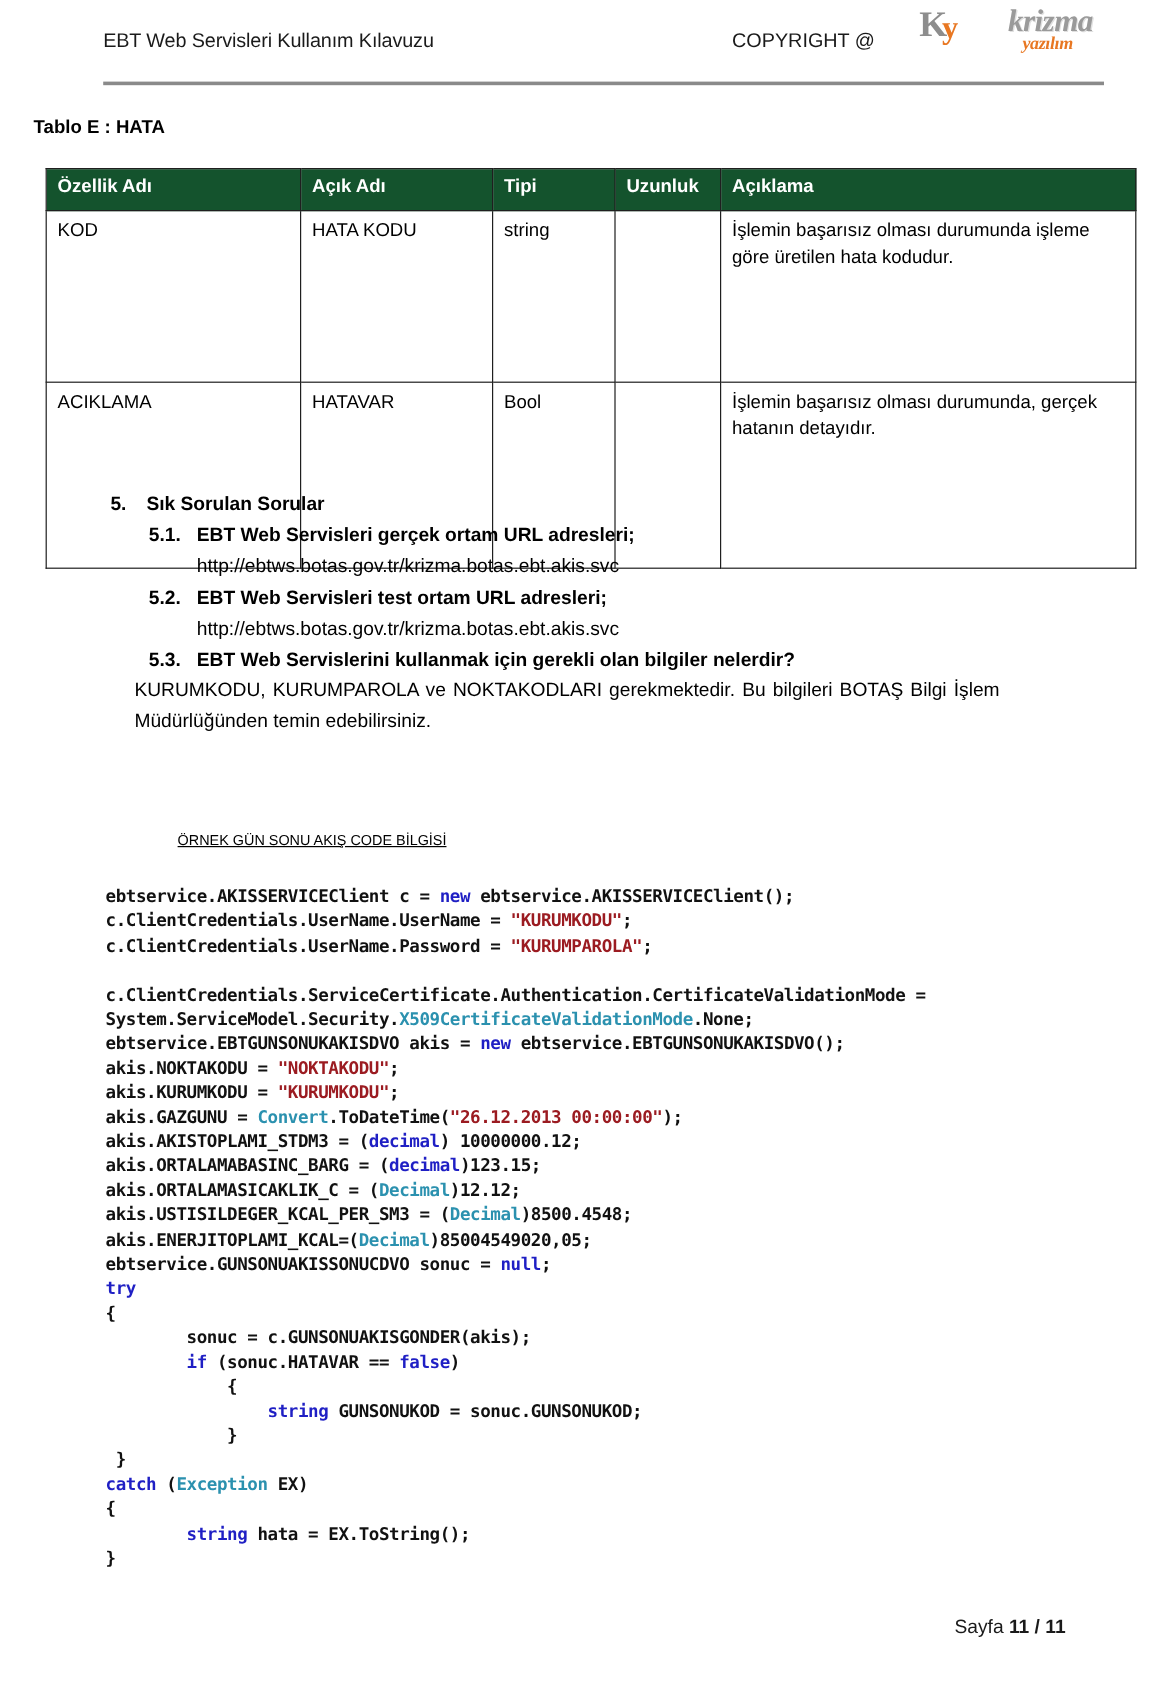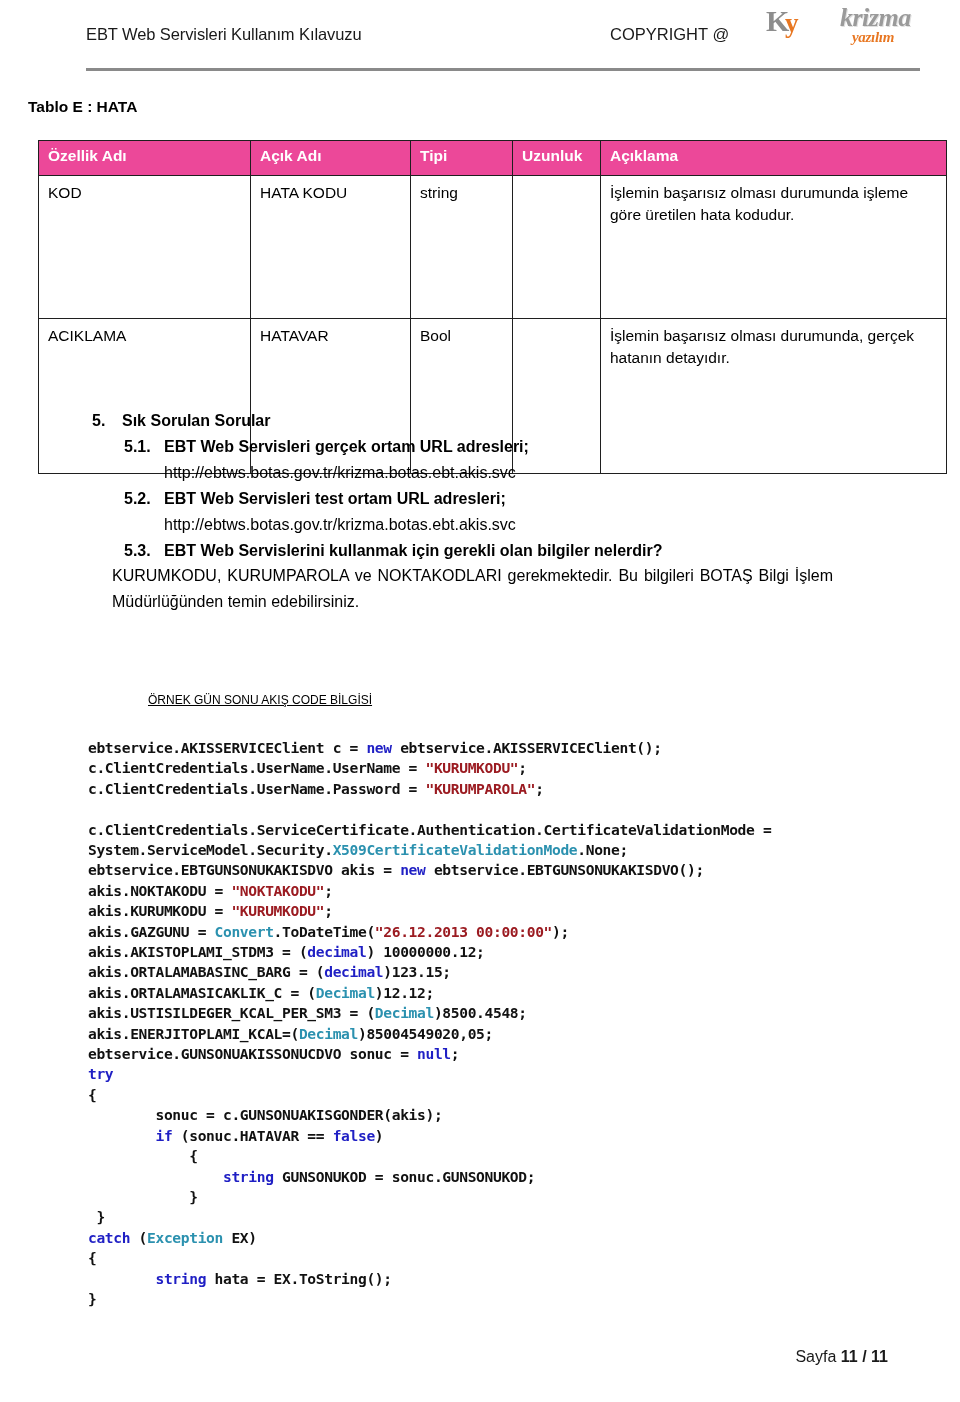--- a/index.html
+++ b/index.html
@@ -120,21 +120,21 @@
   .data-table th,
   .data-table td {
     border: 1px solid #1f1f1f;
     padding: 6px 9px 8px 9px;
     vertical-align: top;
     text-align: left;
     line-height: 1.42;
     font-weight: 400;
   }
   .data-table thead th {
-    background: #ec4899;
+    background: #14532d;
     color: #ffffff;
     font-weight: 700;
     height: 26px;
     padding-top: 4px;
     padding-bottom: 4px;
     border-color: #1f1f1f;
   }
   .col-a { width: 212px; }
   .col-b { width: 160px; }
   .col-c { width: 102px; }

